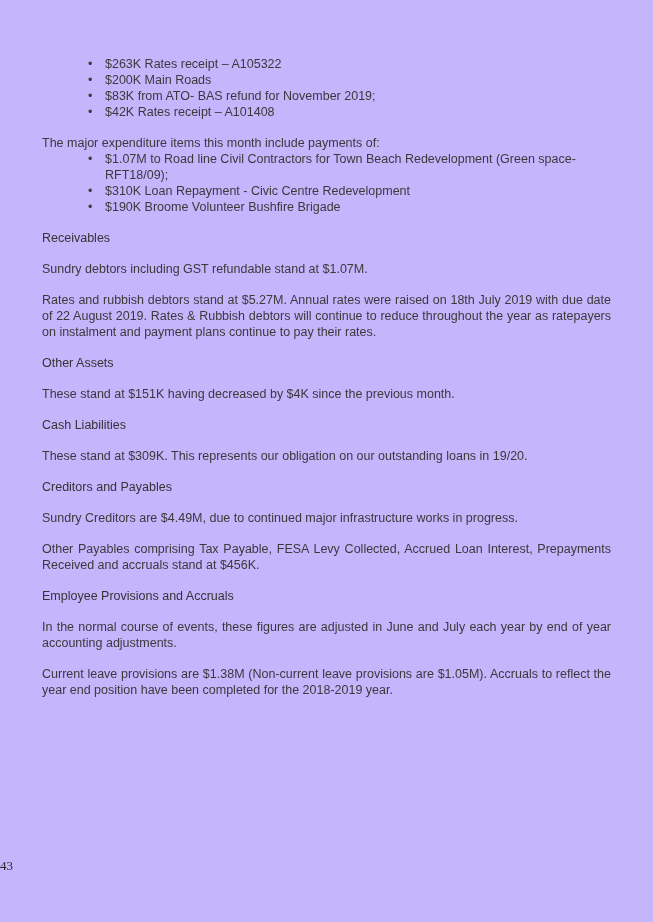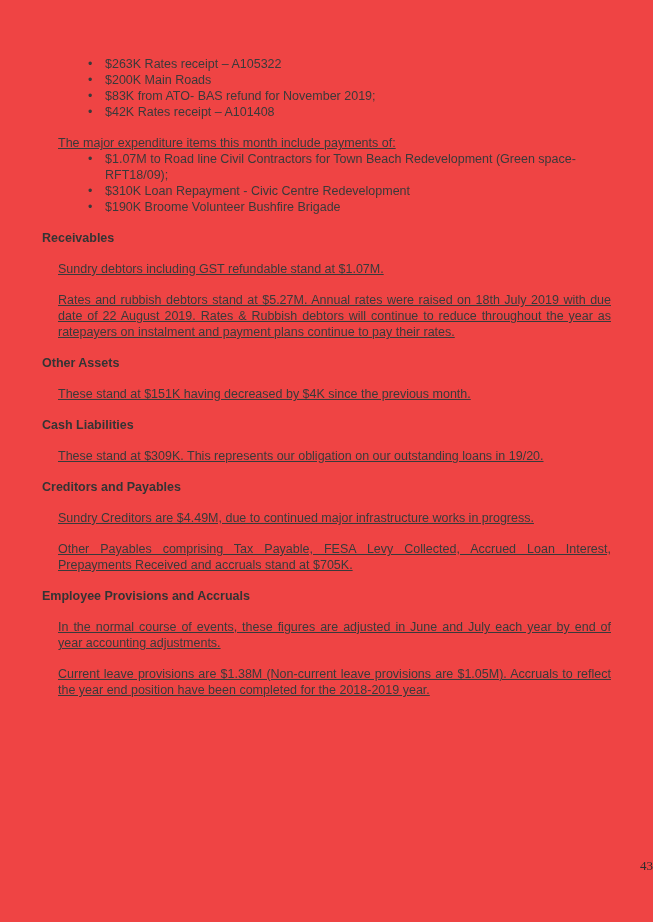--- a/index.html
+++ b/index.html
@@ -4,34 +4,33 @@
 <style>
   html, body {
     margin: 0;
     padding: 0;
     background: #ffffff;
   }
   .page {
     position: relative;
     width: 653px;
     height: 922px;
-    background: #ef4444;
+    background: #c4b5fd;
     font-family: "Liberation Sans", sans-serif;
     font-size: 12.5px;
     line-height: 16px;
     color: #3a3a3a;
     overflow: hidden;
     box-sizing: border-box;
   }
   .content {
     padding: 56px 42px 0 42px;
   }
   p {
-    margin: 0 0 15px 16px;
-    text-decoration: underline;
+    margin: 0 0 15px 0;
   }
   p.intro {
     margin-bottom: 0;
   }
   p.justify {
     text-align: justify;
   }
   ul.bullets {
     list-style: none;
     margin: 0 0 15px 0;
@@ -43,30 +42,30 @@
   }
   ul.bullets li::before {
     content: "\2022";
     position: absolute;
     left: 46px;
     top: 0;
   }
   h3.heading {
     font-size: 12.5px;
     line-height: 16px;
-    font-weight: bold;
+    font-weight: normal;
     color: #343434;
     margin: 0 0 15px 0;
   }
   .page-number {
     position: absolute;
     left: 0;
     bottom: 48px;
     width: 100%;
-    text-align: right;
+    text-align: left;
     font-family: "Liberation Serif", serif;
     font-size: 13px;
     color: #2b2b2b;
   }
 </style>
 </head>
 <body>
 
 <div class="page">
   <div class="content">
@@ -98,21 +97,21 @@
     </div>
 
     <div>
       <h3 class="heading">Cash Liabilities</h3>
       <p class="justify">These stand at $309K. This represents our obligation on our outstanding loans in 19/20.</p>
     </div>
 
     <div>
       <h3 class="heading">Creditors and Payables</h3>
       <p class="justify">Sundry Creditors are $4.49M, due to continued major infrastructure works in progress.</p>
-      <p class="justify">Other Payables comprising Tax Payable, FESA Levy Collected, Accrued Loan Interest, Prepayments Received and accruals stand at $705K.</p>
+      <p class="justify">Other Payables comprising Tax Payable, FESA Levy Collected, Accrued Loan Interest, Prepayments Received and accruals stand at $456K.</p>
     </div>
 
     <div>
       <h3 class="heading">Employee Provisions and Accruals</h3>
       <p class="justify">In the normal course of events, these figures are adjusted in June and July each year by end of year accounting adjustments.</p>
       <p class="justify">Current leave provisions are $1.38M (Non-current leave provisions are $1.05M). Accruals to reflect the year end position have been completed for the 2018-2019 year.</p>
     </div>
 
   </div>
 

